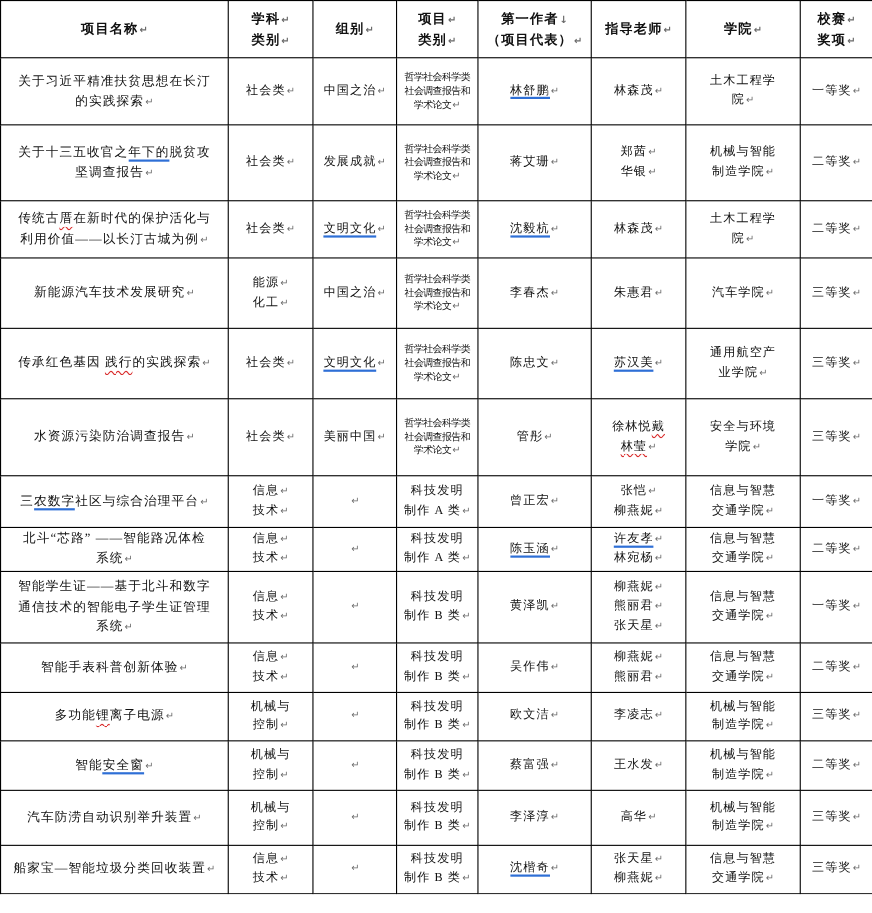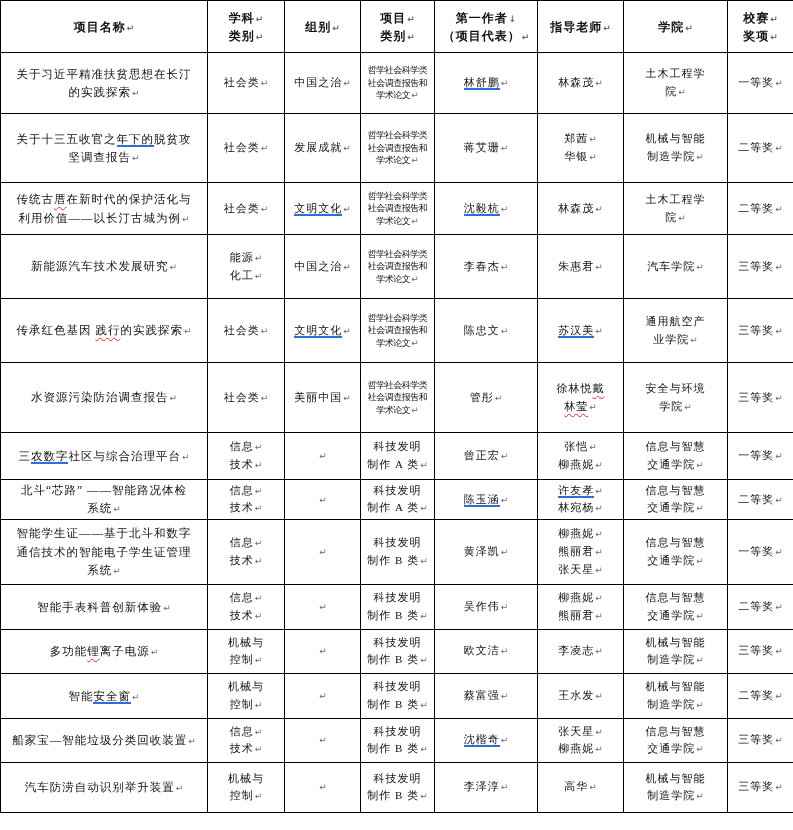--- a/index.html
+++ b/index.html
@@ -417,20 +417,49 @@
           <div class="line"><span>王水发</span><span class="mark">↵</span></div>
         </td>
         <td class="col-college">
           <div class="line"><span>机械与智能</span></div>
           <div class="line"><span>制造学院</span><span class="mark">↵</span></div>
         </td>
         <td class="col-award">
           <div class="line"><span>二等奖</span><span class="mark">↵</span></div>
         </td>
       </tr>
+      <tr style="height: 50px;">
+        <td class="col-project_name">
+          <div class="line"><span>汽车防涝自动识别举升装置</span><span class="mark">↵</span></div>
+        </td>
+        <td class="col-subject_category">
+          <div class="line"><span>机械与</span></div>
+          <div class="line"><span>控制</span><span class="mark">↵</span></div>
+        </td>
+        <td class="col-group">
+          <div class="line"><span class="mark">↵</span></div>
+        </td>
+        <td class="col-project_type">
+          <div class="line"><span>科技发明</span></div>
+          <div class="line"><span>制作 B 类</span><span class="mark">↵</span></div>
+        </td>
+        <td class="col-first_author">
+          <div class="line"><span>李泽淳</span><span class="mark">↵</span></div>
+        </td>
+        <td class="col-advisor">
+          <div class="line"><span>高华</span><span class="mark">↵</span></div>
+        </td>
+        <td class="col-college">
+          <div class="line"><span>机械与智能</span></div>
+          <div class="line"><span>制造学院</span><span class="mark">↵</span></div>
+        </td>
+        <td class="col-award">
+          <div class="line"><span>三等奖</span><span class="mark">↵</span></div>
+        </td>
+      </tr>
       <tr style="height: 44px;">
         <td class="col-project_name">
           <div class="line"><span>船家宝—智能垃圾分类回收装置</span><span class="mark">↵</span></div>
         </td>
         <td class="col-subject_category">
           <div class="line"><span>信息</span><span class="mark">↵</span></div>
           <div class="line"><span>技术</span><span class="mark">↵</span></div>
         </td>
         <td class="col-group">
           <div class="line"><span class="mark">↵</span></div>
@@ -442,48 +471,19 @@
         <td class="col-first_author">
           <div class="line"><span class="u-blue">沈楷奇</span><span class="mark">↵</span></div>
         </td>
         <td class="col-advisor">
           <div class="line"><span>张天星</span><span class="mark">↵</span></div>
           <div class="line"><span>柳燕妮</span><span class="mark">↵</span></div>
         </td>
         <td class="col-college">
           <div class="line"><span>信息与智慧</span></div>
           <div class="line"><span>交通学院</span><span class="mark">↵</span></div>
-        </td>
-        <td class="col-award">
-          <div class="line"><span>三等奖</span><span class="mark">↵</span></div>
-        </td>
-      </tr>
-      <tr style="height: 50px;">
-        <td class="col-project_name">
-          <div class="line"><span>汽车防涝自动识别举升装置</span><span class="mark">↵</span></div>
-        </td>
-        <td class="col-subject_category">
-          <div class="line"><span>机械与</span></div>
-          <div class="line"><span>控制</span><span class="mark">↵</span></div>
-        </td>
-        <td class="col-group">
-          <div class="line"><span class="mark">↵</span></div>
-        </td>
-        <td class="col-project_type">
-          <div class="line"><span>科技发明</span></div>
-          <div class="line"><span>制作 B 类</span><span class="mark">↵</span></div>
-        </td>
-        <td class="col-first_author">
-          <div class="line"><span>李泽淳</span><span class="mark">↵</span></div>
-        </td>
-        <td class="col-advisor">
-          <div class="line"><span>高华</span><span class="mark">↵</span></div>
-        </td>
-        <td class="col-college">
-          <div class="line"><span>机械与智能</span></div>
-          <div class="line"><span>制造学院</span><span class="mark">↵</span></div>
         </td>
         <td class="col-award">
           <div class="line"><span>三等奖</span><span class="mark">↵</span></div>
         </td>
       </tr>
     </tbody>
 </table>
 
 </body></html>

